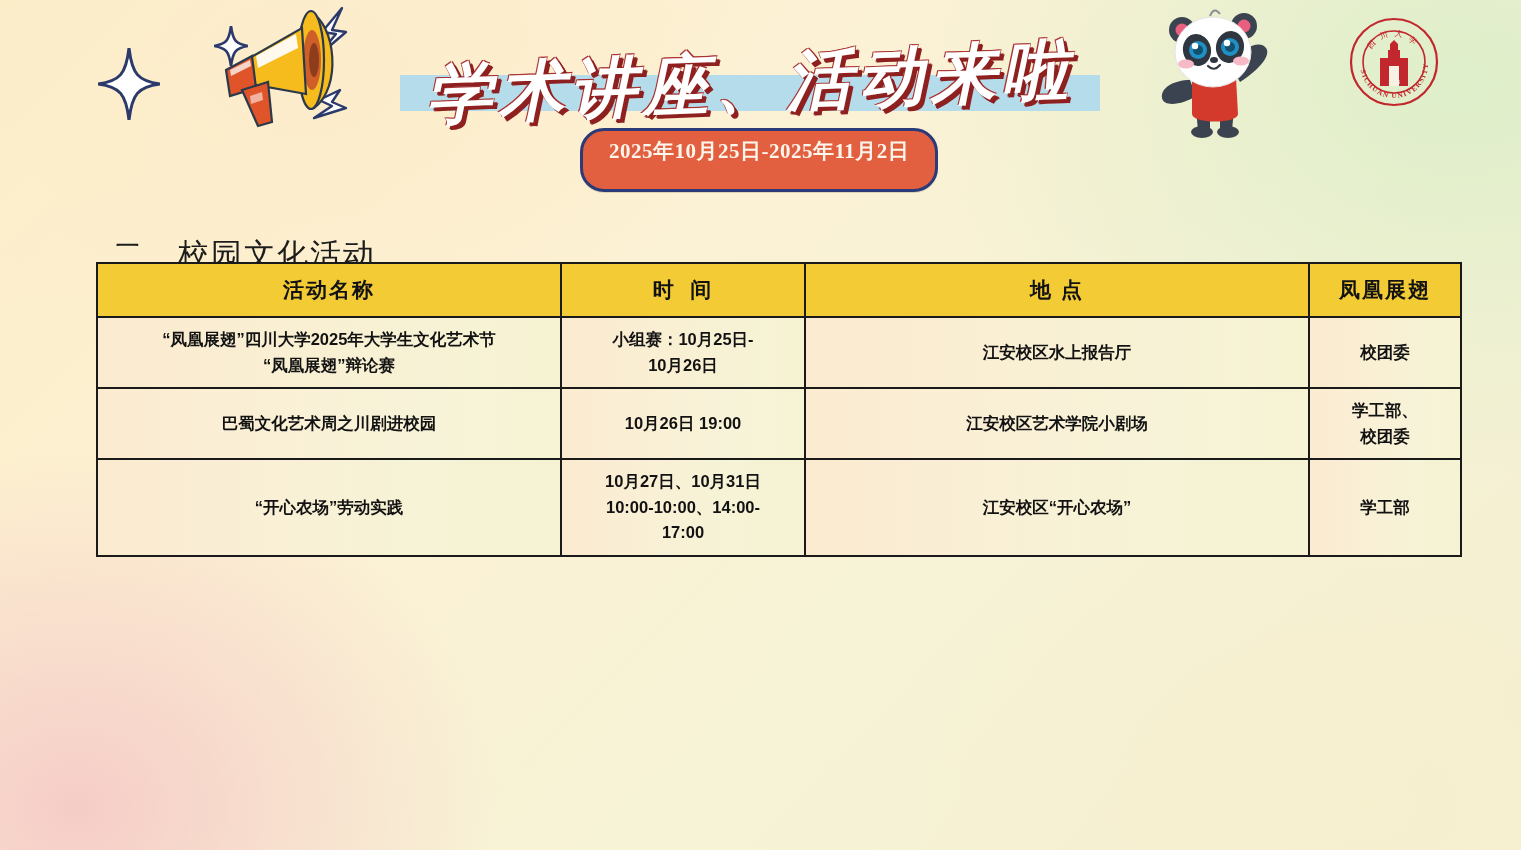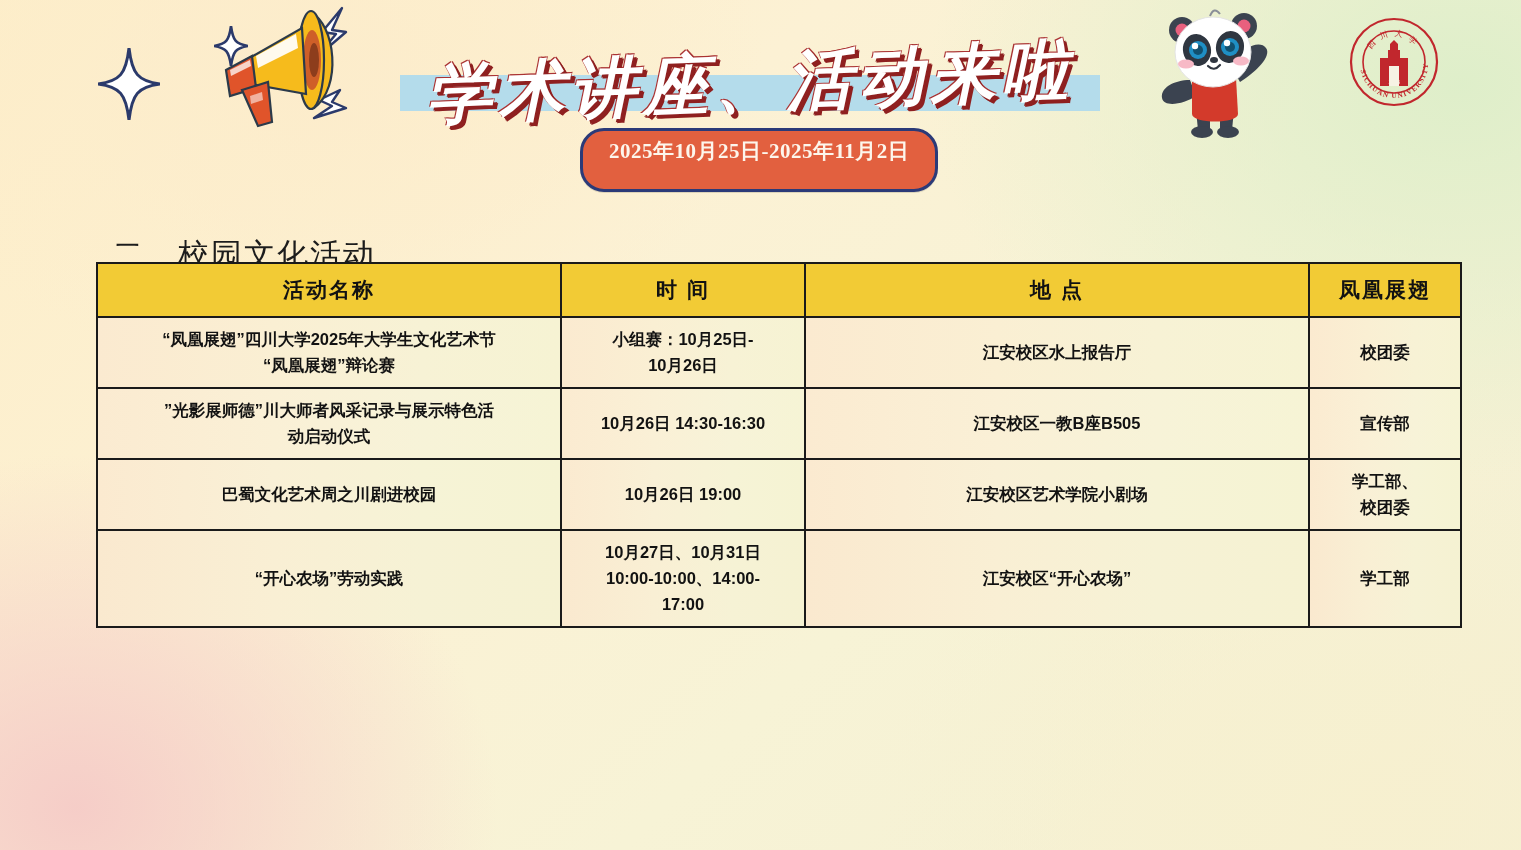--- a/index.html
+++ b/index.html
@@ -132,21 +132,21 @@
     font-weight: bold;
     letter-spacing: 2px;
   }
   table.sched tbody td {
     font-size: 16.5px;
     font-weight: bold;
     line-height: 1.55;
     padding: 9px 12px;
   }
   .col-name  { width: 460px; }
-  .col-time  { width: 240px; }
+  .col-time  { width: 240px; font-family: Liberation Mono, monospace; }
   .col-place { width: 500px; }
   .col-org   { width: 148px; }
 
   
   tbody tr:nth-child(1) td { background: linear-gradient(90deg, #fbead0 0%, #faefd3 38%, #f7f2d5 70%, #f6f3d3 100%); }
   tbody tr:nth-child(2) td { background: linear-gradient(90deg, #fbebd1 0%, #faf0d6 38%, #f7f3d8 70%, #f6f4d5 100%); }
   tbody tr:nth-child(3) td { background: linear-gradient(90deg, #fbead0 0%, #f9f0d6 38%, #f6f3d6 70%, #f5f3d3 100%); }
   tbody tr:nth-child(4) td { background: linear-gradient(90deg, #fae9cf 0%, #f9efd4 38%, #f6f2d5 70%, #f5f2d2 100%); }
   tbody tr:nth-child(5) td { background: linear-gradient(90deg, #fae7cb 0%, #f9edd0 38%, #f5f0d0 70%, #f4f0cd 100%); }
 
@@ -286,35 +286,20 @@
             <span class="cell-line">10月26日</span>
           </td>
           <td>
             <span class="cell-line">江安校区水上报告厅</span>
           </td>
           <td>
             <span class="cell-line">校团委</span>
           </td>
         </tr>
 
-        <tr>
-          <td>
-            <span class="cell-line">”光影展师德”川大师者风采记录与展示特色活</span>
-            <span class="cell-line">动启动仪式</span>
-          </td>
-          <td>
-            <span class="cell-line">10月26日 14:30-16:30</span>
-          </td>
-          <td>
-            <span class="cell-line">江安校区一教B座B505</span>
-          </td>
-          <td>
-            <span class="cell-line">宣传部</span>
-          </td>
-        </tr>
 
 
         <tr>
           <td>
             <span class="cell-line">巴蜀文化艺术周之川剧进校园</span>
           </td>
           <td>
             <span class="cell-line">10月26日 19:00</span>
           </td>
           <td>

